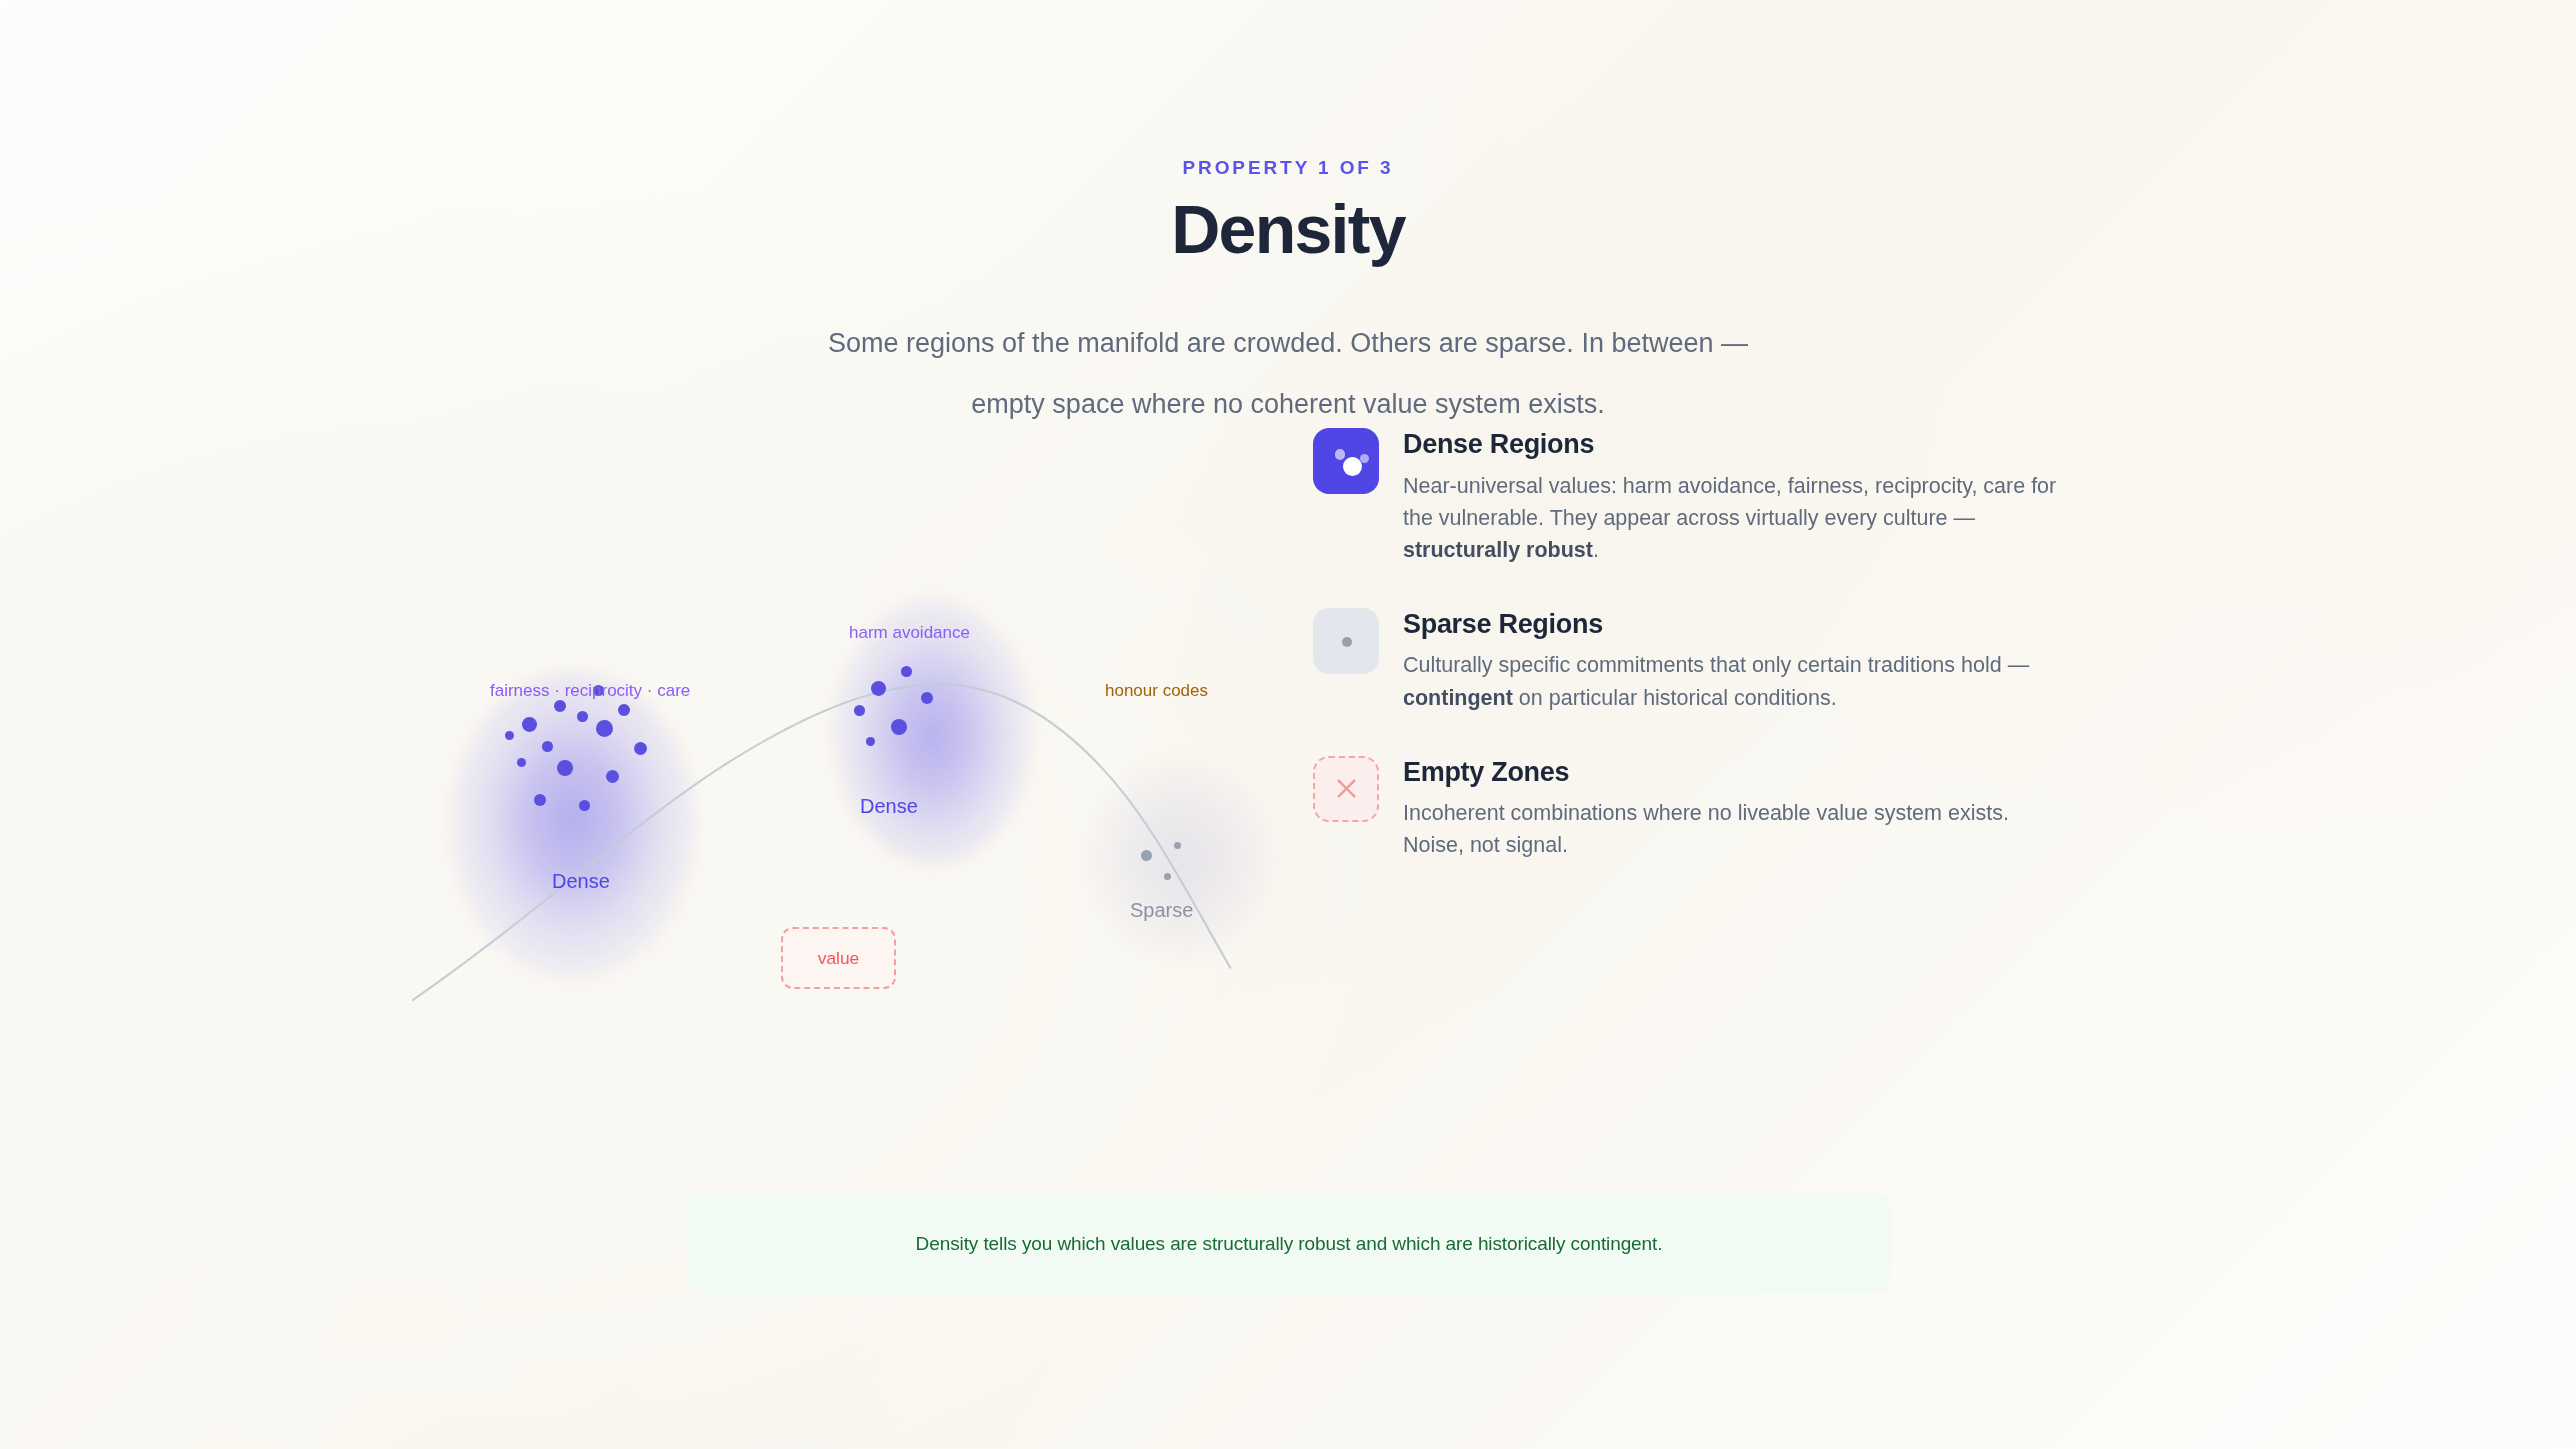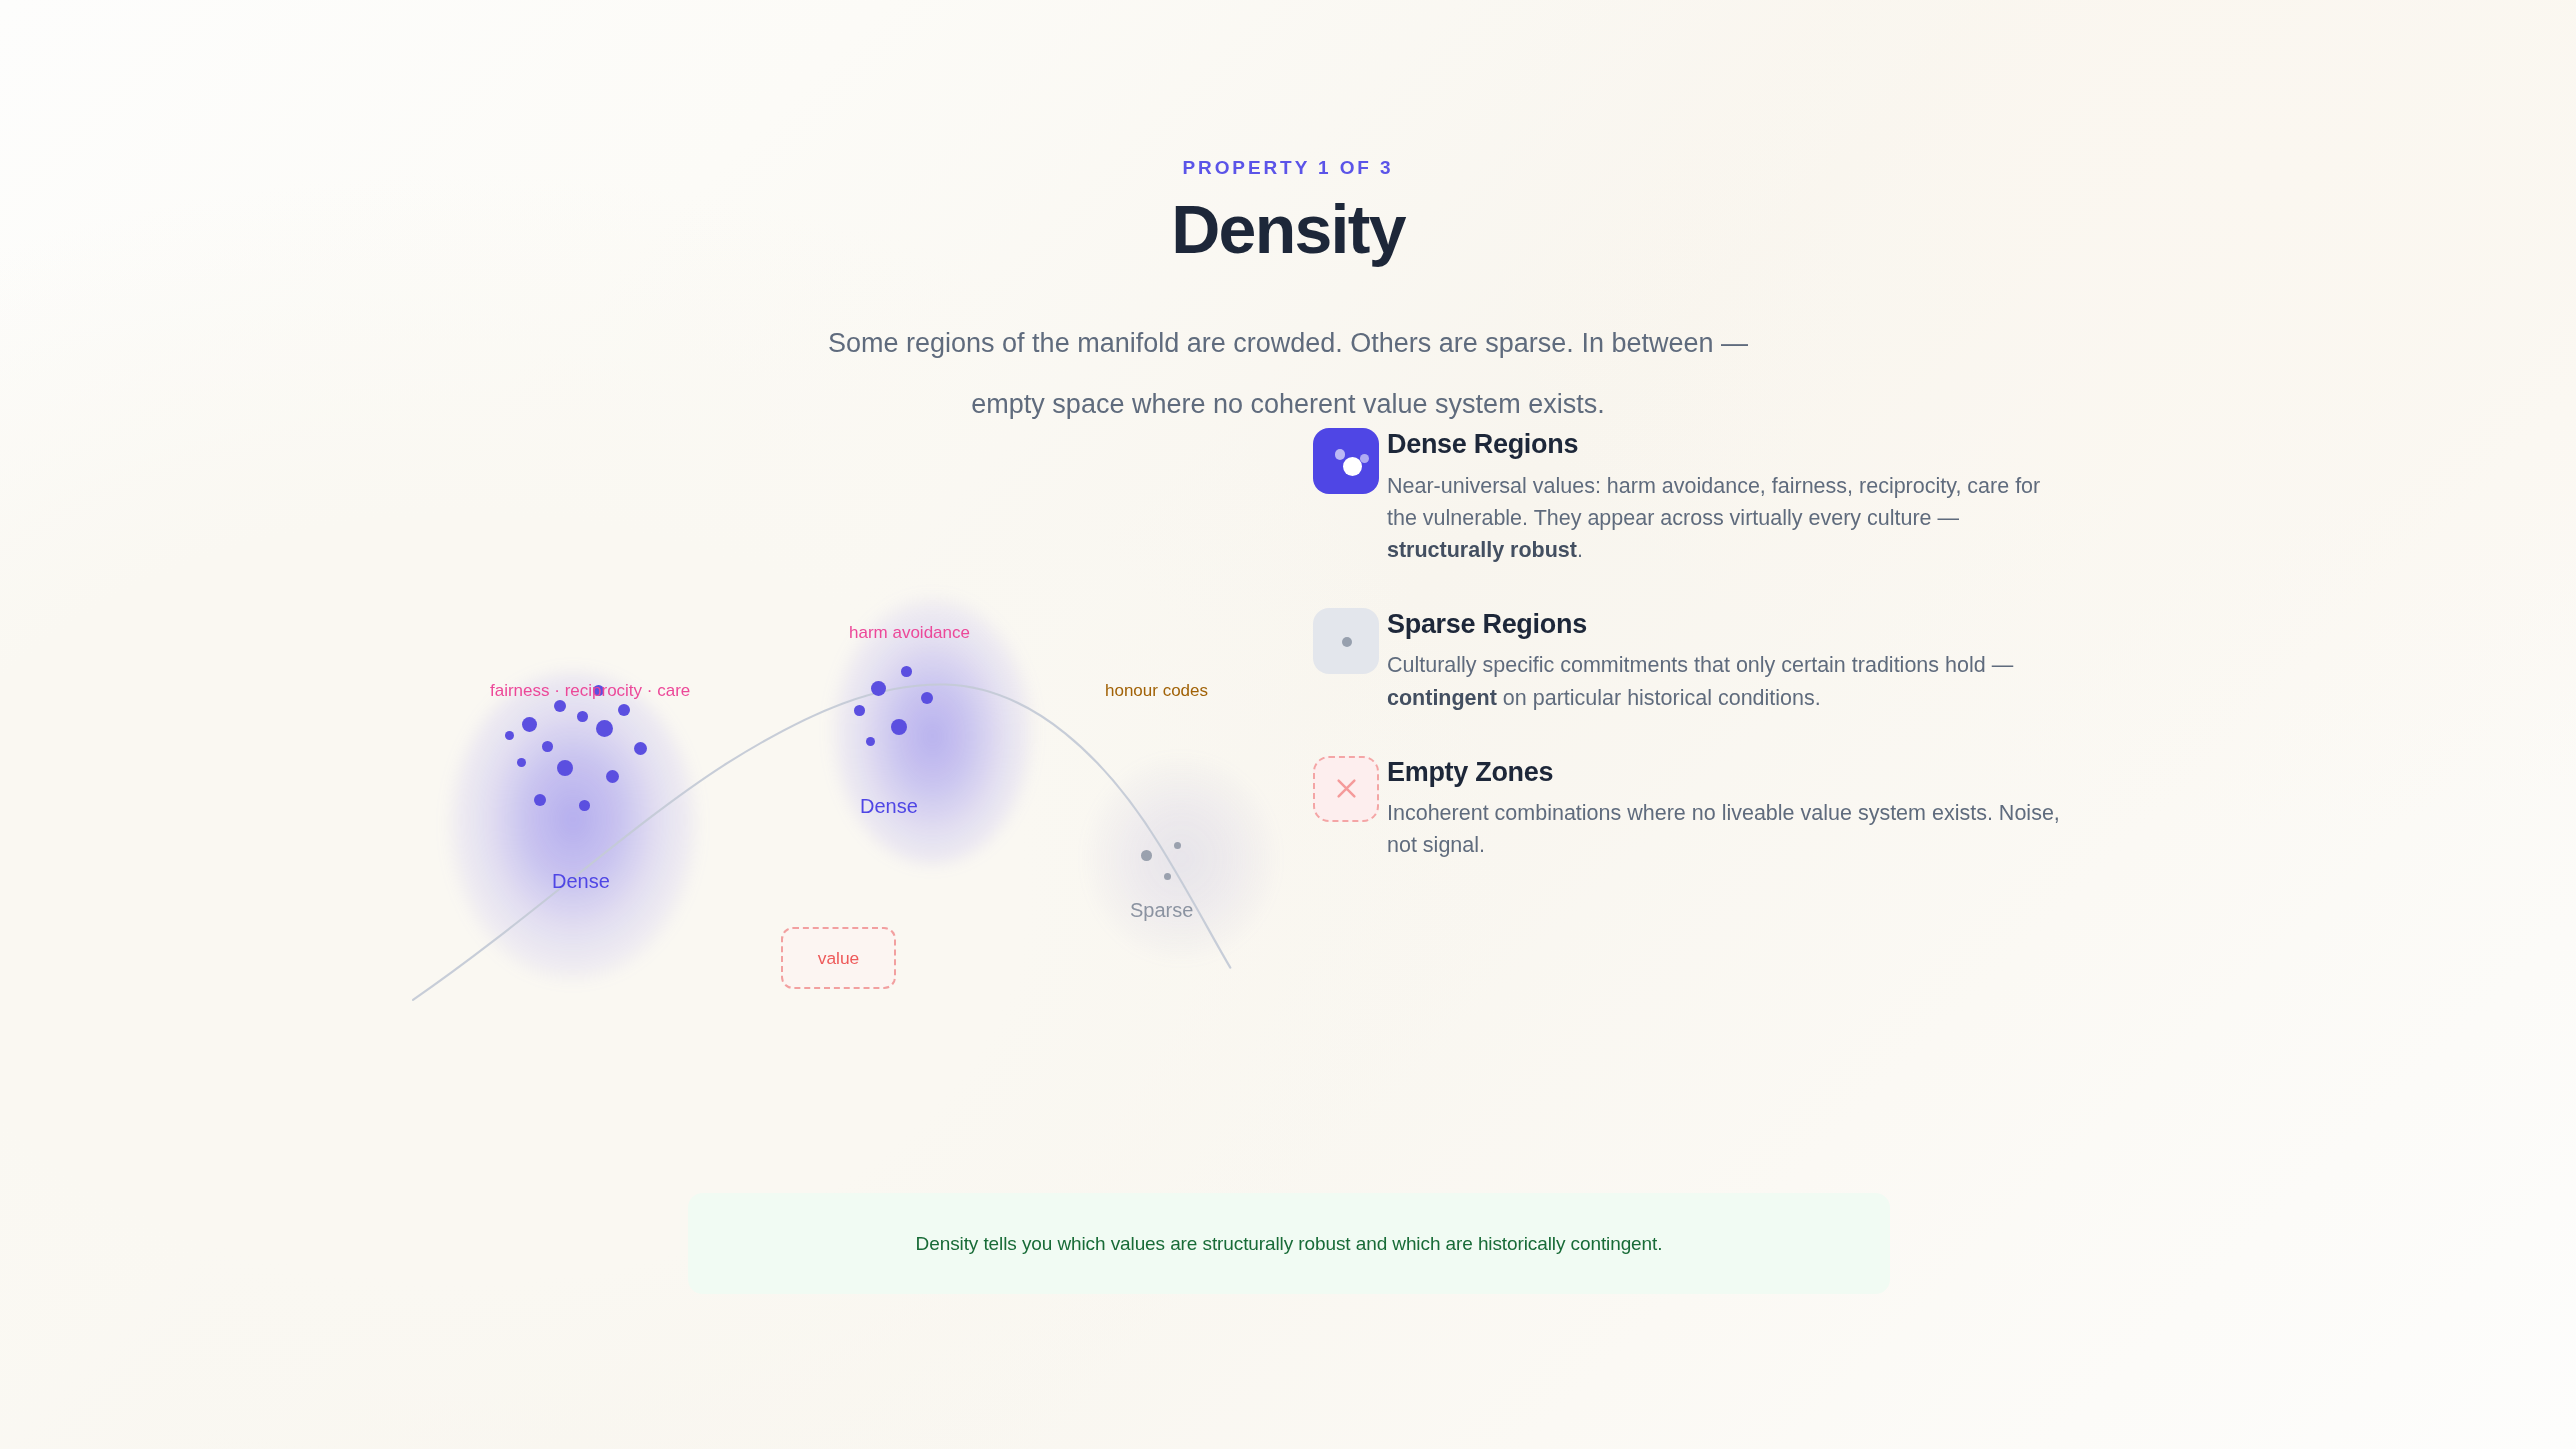--- a/index.html
+++ b/index.html
@@ -78,21 +78,21 @@
        rgba(145,138,210,0.05) 58%,
        rgba(155,150,215,0) 80%);
     filter:blur(6.7px);
   }
 
   .dot{ position:absolute; border-radius:50%; background:#5b4fe0; }
   .dot.sparse{ background:#9aa1ae; }
 
   .cl{
     position:absolute; white-space:nowrap;
-    font-size:17px; color:#ec4899; font-weight:400;
+    font-size:17px; color:#8b5cf6; font-weight:400;
   }
   .cl-sparse{ color:#a16207; }
 
   .tag{
     position:absolute; white-space:nowrap;
     font-size:20px; font-weight:400;
   }
   .tag-dense{ color:#4f46e5; }
   .tag-sparse{ color:#8b93a1; font-weight:400; }
 
@@ -103,21 +103,21 @@
     border-radius:12px;
     background:rgba(254,243,243,0.55);
     display:flex; align-items:center; justify-content:center;
   }
   .emptybox span{ font-size:17.4px; color:#ee5a5a; }
 
   
   .features{
     position:absolute; left:1313px; top:428px; width:758px;
   }
-  .feature{ display:flex; gap:8px; margin-bottom:42px; }
+  .feature{ display:flex; gap:24px; margin-bottom:42px; }
   .feature:last-child{ margin-bottom:0; }
 
   .ficon{
     flex:0 0 auto; width:66px; height:66px; border-radius:16px;
     position:relative;
   }
   .ficon.dense{ background:#4f46e5; }
   .ficon.sparse{ background:#e3e6ec; }
   .ficon.empty{
     background:#fdeeee;

